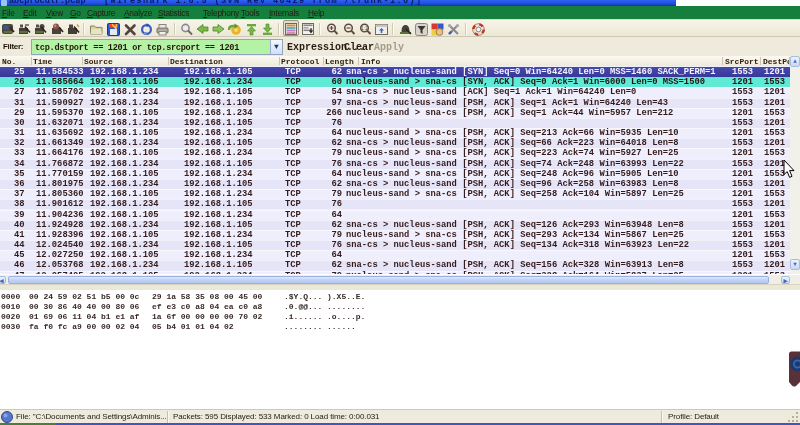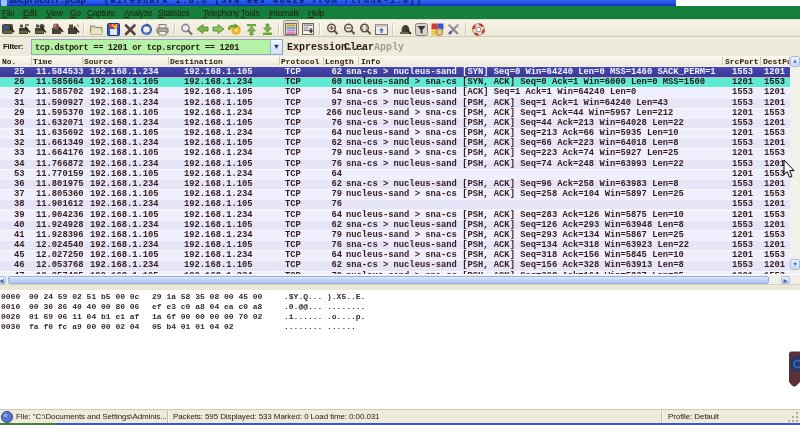--- a/index.html
+++ b/index.html
@@ -249,34 +249,34 @@
     <div class="hsep" style="left:722px"></div>
     <div class="hsep" style="left:760px"></div>
     <div class="hsep" style="left:789px"></div>
 </div>
 <div class="ab" id="list">
 <div class="r sel" style="top:1.0px"><span class="c no">25</span><span class="c tm">11.584533</span><span class="c sc">192.168.1.234</span><span class="c ds">192.168.1.105</span><span class="c pr">TCP</span><span class="c ln">62</span><span class="c inf">sna-cs &gt; nucleus-sand [SYN] Seq=0 Win=64240 Len=0 MSS=1460 SACK_PERM=1</span><span class="c sp">1553</span><span class="c dp">1201</span></div>
 <div class="r grey" style="top:11.2px"><span class="c no">26</span><span class="c tm">11.585664</span><span class="c sc">192.168.1.105</span><span class="c ds">192.168.1.234</span><span class="c pr">TCP</span><span class="c ln">60</span><span class="c inf">nucleus-sand &gt; sna-cs [SYN, ACK] Seq=0 Ack=1 Win=6000 Len=0 MSS=1500</span><span class="c sp">1201</span><span class="c dp">1553</span></div>
 <div class="r a" style="top:21.4px"><span class="c no">27</span><span class="c tm">11.585702</span><span class="c sc">192.168.1.234</span><span class="c ds">192.168.1.105</span><span class="c pr">TCP</span><span class="c ln">54</span><span class="c inf">sna-cs &gt; nucleus-sand [ACK] Seq=1 Ack=1 Win=64240 Len=0</span><span class="c sp">1553</span><span class="c dp">1201</span></div>
 <div class="r b" style="top:31.5px"><span class="c no">31</span><span class="c tm">11.590927</span><span class="c sc">192.168.1.234</span><span class="c ds">192.168.1.105</span><span class="c pr">TCP</span><span class="c ln">97</span><span class="c inf">sna-cs &gt; nucleus-sand [PSH, ACK] Seq=1 Ack=1 Win=64240 Len=43</span><span class="c sp">1553</span><span class="c dp">1201</span></div>
 <div class="r a" style="top:41.7px"><span class="c no">29</span><span class="c tm">11.595370</span><span class="c sc">192.168.1.105</span><span class="c ds">192.168.1.234</span><span class="c pr">TCP</span><span class="c ln">266</span><span class="c inf">nucleus-sand &gt; sna-cs [PSH, ACK] Seq=1 Ack=44 Win=5957 Len=212</span><span class="c sp">1201</span><span class="c dp">1553</span></div>
-<div class="r b" style="top:51.9px"><span class="c no">30</span><span class="c tm">11.632071</span><span class="c sc">192.168.1.234</span><span class="c ds">192.168.1.105</span><span class="c pr">TCP</span><span class="c ln">76</span><span class="c inf">sna-cs &gt; nucleus-sand [PSH, ACK] Seq=44 Ack=213 Win=64028 Len=22</span><span class="c sp">1553</span><span class="c dp">1201</span></div>
+<div class="r b" style="top:51.9px"><span class="c no">30</span><span class="c tm">11.632071</span><span class="c sc">192.168.1.234</span><span class="c ds">192.168.1.105</span><span class="c pr">TCP</span><span class="c ln">76</span><span class="c sp">1553</span><span class="c dp">1201</span></div>
 <div class="r a" style="top:62.1px"><span class="c no">31</span><span class="c tm">11.635692</span><span class="c sc">192.168.1.105</span><span class="c ds">192.168.1.234</span><span class="c pr">TCP</span><span class="c ln">64</span><span class="c inf">nucleus-sand &gt; sna-cs [PSH, ACK] Seq=213 Ack=66 Win=5935 Len=10</span><span class="c sp">1201</span><span class="c dp">1553</span></div>
 <div class="r b" style="top:72.3px"><span class="c no">32</span><span class="c tm">11.661349</span><span class="c sc">192.168.1.234</span><span class="c ds">192.168.1.105</span><span class="c pr">TCP</span><span class="c ln">62</span><span class="c inf">sna-cs &gt; nucleus-sand [PSH, ACK] Seq=66 Ack=223 Win=64018 Len=8</span><span class="c sp">1553</span><span class="c dp">1201</span></div>
 <div class="r a" style="top:82.4px"><span class="c no">33</span><span class="c tm">11.664176</span><span class="c sc">192.168.1.105</span><span class="c ds">192.168.1.234</span><span class="c pr">TCP</span><span class="c ln">79</span><span class="c inf">nucleus-sand &gt; sna-cs [PSH, ACK] Seq=223 Ack=74 Win=5927 Len=25</span><span class="c sp">1201</span><span class="c dp">1553</span></div>
 <div class="r b" style="top:92.6px"><span class="c no">34</span><span class="c tm">11.766872</span><span class="c sc">192.168.1.234</span><span class="c ds">192.168.1.105</span><span class="c pr">TCP</span><span class="c ln">76</span><span class="c inf">sna-cs &gt; nucleus-sand [PSH, ACK] Seq=74 Ack=248 Win=63993 Len=22</span><span class="c sp">1553</span><span class="c dp">1201</span></div>
-<div class="r a" style="top:102.8px"><span class="c no">53</span><span class="c tm">11.770159</span><span class="c sc">192.168.1.105</span><span class="c ds">192.168.1.234</span><span class="c pr">TCP</span><span class="c ln">64</span><span class="c sp">1201</span><span class="c dp">1553</span></div>
+<div class="r a" style="top:102.8px"><span class="c no">35</span><span class="c tm">11.770159</span><span class="c sc">192.168.1.105</span><span class="c ds">192.168.1.234</span><span class="c pr">TCP</span><span class="c ln">64</span><span class="c inf">nucleus-sand &gt; sna-cs [PSH, ACK] Seq=248 Ack=96 Win=5905 Len=10</span><span class="c sp">1201</span><span class="c dp">1553</span></div>
 <div class="r b" style="top:113.0px"><span class="c no">36</span><span class="c tm">11.801975</span><span class="c sc">192.168.1.234</span><span class="c ds">192.168.1.105</span><span class="c pr">TCP</span><span class="c ln">62</span><span class="c inf">sna-cs &gt; nucleus-sand [PSH, ACK] Seq=96 Ack=258 Win=63983 Len=8</span><span class="c sp">1553</span><span class="c dp">1201</span></div>
 <div class="r a" style="top:123.2px"><span class="c no">37</span><span class="c tm">11.805360</span><span class="c sc">192.168.1.105</span><span class="c ds">192.168.1.234</span><span class="c pr">TCP</span><span class="c ln">79</span><span class="c inf">nucleus-sand &gt; sna-cs [PSH, ACK] Seq=258 Ack=104 Win=5897 Len=25</span><span class="c sp">1201</span><span class="c dp">1553</span></div>
 <div class="r b" style="top:133.3px"><span class="c no">38</span><span class="c tm">11.901612</span><span class="c sc">192.168.1.234</span><span class="c ds">192.168.1.105</span><span class="c pr">TCP</span><span class="c ln">76</span><span class="c sp">1553</span><span class="c dp">1201</span></div>
-<div class="r a" style="top:143.5px"><span class="c no">39</span><span class="c tm">11.904236</span><span class="c sc">192.168.1.105</span><span class="c ds">192.168.1.234</span><span class="c pr">TCP</span><span class="c ln">64</span><span class="c inf">nucleus-sand &gt; sna-cs [PSH, ACK] Seq=283 Ack=126 Win=5875 Len=10</span><span class="c sp">1201</span><span class="c dp">1553</span></div>
+<div class="r a" style="top:143.5px"><span class="c no">39</span><span class="c tm">11.904236</span><span class="c sc">192.168.1.105</span><span class="c ds">192.168.1.234</span><span class="c pr">TCP</span><span class="c ln">64</span><span class="c sp">1201</span><span class="c dp">1553</span></div>
 <div class="r b" style="top:153.7px"><span class="c no">40</span><span class="c tm">11.924928</span><span class="c sc">192.168.1.234</span><span class="c ds">192.168.1.105</span><span class="c pr">TCP</span><span class="c ln">62</span><span class="c inf">sna-cs &gt; nucleus-sand [PSH, ACK] Seq=126 Ack=293 Win=63948 Len=8</span><span class="c sp">1553</span><span class="c dp">1201</span></div>
 <div class="r a" style="top:163.9px"><span class="c no">41</span><span class="c tm">11.928396</span><span class="c sc">192.168.1.105</span><span class="c ds">192.168.1.234</span><span class="c pr">TCP</span><span class="c ln">79</span><span class="c inf">nucleus-sand &gt; sna-cs [PSH, ACK] Seq=293 Ack=134 Win=5867 Len=25</span><span class="c sp">1201</span><span class="c dp">1553</span></div>
 <div class="r b" style="top:174.1px"><span class="c no">44</span><span class="c tm">12.024540</span><span class="c sc">192.168.1.234</span><span class="c ds">192.168.1.105</span><span class="c pr">TCP</span><span class="c ln">76</span><span class="c inf">sna-cs &gt; nucleus-sand [PSH, ACK] Seq=134 Ack=318 Win=63923 Len=22</span><span class="c sp">1553</span><span class="c dp">1201</span></div>
-<div class="r a" style="top:184.2px"><span class="c no">45</span><span class="c tm">12.027250</span><span class="c sc">192.168.1.105</span><span class="c ds">192.168.1.234</span><span class="c pr">TCP</span><span class="c ln">64</span><span class="c inf">nucleus-sand &gt; sna-cs [PSH, ACK] Seq=318 Ack=156 Win=5845 Len=10</span><span class="c sp">1201</span><span class="c dp">1553</span></div>
+<div class="r a" style="top:184.2px"><span class="c no">45</span><span class="c tm">12.027250</span><span class="c sc">192.168.1.105</span><span class="c ds">192.168.1.234</span><span class="c pr">TCP</span><span class="c ln">64</span><span class="c sp">1201</span><span class="c dp">1553</span></div>
 <div class="r b" style="top:194.4px"><span class="c no">46</span><span class="c tm">12.053768</span><span class="c sc">192.168.1.234</span><span class="c ds">192.168.1.105</span><span class="c pr">TCP</span><span class="c ln">62</span><span class="c inf">sna-cs &gt; nucleus-sand [PSH, ACK] Seq=156 Ack=328 Win=63913 Len=8</span><span class="c sp">1553</span><span class="c dp">1201</span></div>
 <div class="r a" style="top:204.6px"><span class="c no">47</span><span class="c tm">12.057405</span><span class="c sc">192.168.1.105</span><span class="c ds">192.168.1.234</span><span class="c pr">TCP</span><span class="c ln">79</span><span class="c inf">nucleus-sand &gt; sna-cs [PSH, ACK] Seq=328 Ack=164 Win=5837 Len=25</span><span class="c sp">1201</span><span class="c dp">1553</span></div>
 </div>
 <div class="ab" id="vsb">
  <div class="varr" style="top:0">▲</div>
  <div class="varr" style="top:203px">▼</div>
 </div>
 <div class="ab" id="hsb">
  <div class="harr" style="left:-3px">◀</div>
  <div id="hthumb"></div>

